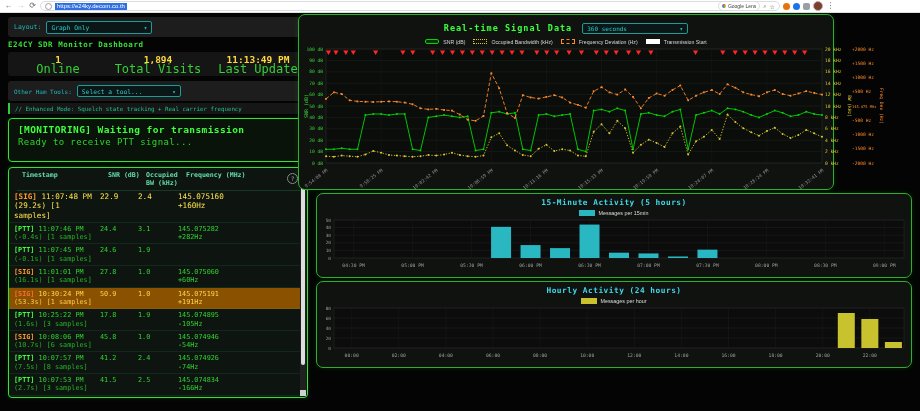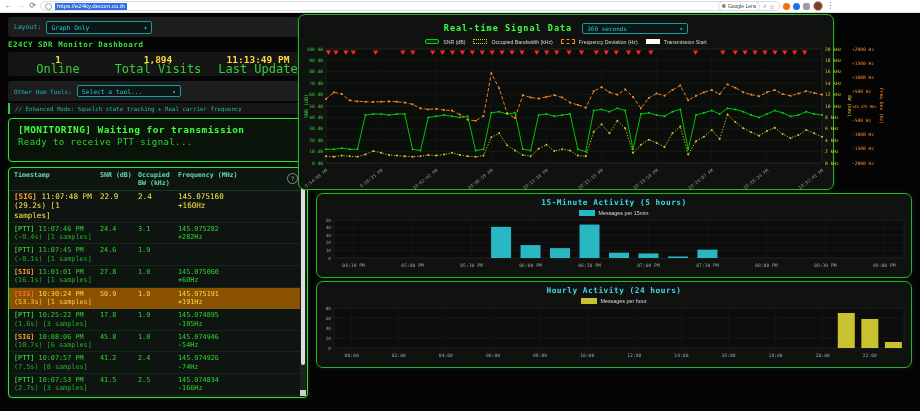--- a/index.html
+++ b/index.html
@@ -52,40 +52,40 @@
   #mode-note span{color:#1fbf8f;font-size:5.8px;white-space:nowrap;}
   #monitor-panel{
     top:118px;height:44px;border:1px solid #38e038;border-radius:4px;background:#0a130a;
     padding:5px 9px;box-shadow:0 0 4px rgba(0,255,0,.18);
   }
   #monitor-line1{color:#3dff3d;font-weight:bold;font-size:9.5px;line-height:12px;letter-spacing:.4px;}
   #monitor-line2{color:#2cd42c;font-size:9px;line-height:12px;letter-spacing:.4px;}
   
   #table-panel{
     top:167px;height:231px;border:1px solid #38e038;border-radius:4px;background:#0e1511;
-    overflow:hidden;box-shadow:0 0 4px rgba(0,255,0,.18);
+    overflow:hidden;box-shadow:0 0 4px rgba(0,255,0,.18);padding-left:8px;
   }
   .thead{
     display:grid;grid-template-columns:86px 38px 40px 1fr;gap:0;
     padding:4px 12px 3px 5px;color:#63dcA8;font-size:6.6px;line-height:7.6px;font-weight:bold;
     border-bottom:1px solid rgba(70,220,140,.18);
   }
   .help-circle{
     position:absolute;top:5px;right:9px;width:9px;height:9px;border:1px solid #8a8a8a;border-radius:50%;
     color:#aaaaaa;font-size:6px;line-height:9px;text-align:center;cursor:pointer;
   }
   .rows{position:absolute;left:0;right:7px;top:22px;bottom:0;overflow:hidden;}
   .row{
     display:grid;grid-template-columns:86px 38px 40px 1fr;gap:0;
     padding:2px 0 2px 5px;font-size:6.8px;line-height:8.3px;color:#2fd42f;
     border-bottom:1px solid rgba(60,220,120,.10);cursor:pointer;
   }
   .row .detail{color:#25b025;}
   .tag-sig{color:#ff9b2e;font-weight:bold;}
-  .tag-ptt{color:#3dff3d;font-weight:normal;}
+  .tag-ptt{color:#3dff3d;font-weight:bold;}
   .row.latest{font-size:7.6px;line-height:9.3px;color:#ffe34a;}
   .row.latest .detail{color:#ffe34a;}
   .row.selected{background:#8a5200;color:#ffd84a;}
   .row.selected .detail{color:#ffc94a;margin-top:7px;}
   .row.selected .tag-sig{color:#ff6a2e;}
   .table-scrollbar{position:absolute;top:1px;right:1px;bottom:1px;width:6px;background:#202020;border-radius:3px;}
   .table-scrollbar .thumb{position:absolute;top:1px;left:1px;right:1px;height:86%;background:#dedede;border-radius:2px;}
   .table-scrollbar .endbox{position:absolute;bottom:0;left:0;right:0;height:6px;background:#cfcfcf;}
   
   .panel{

